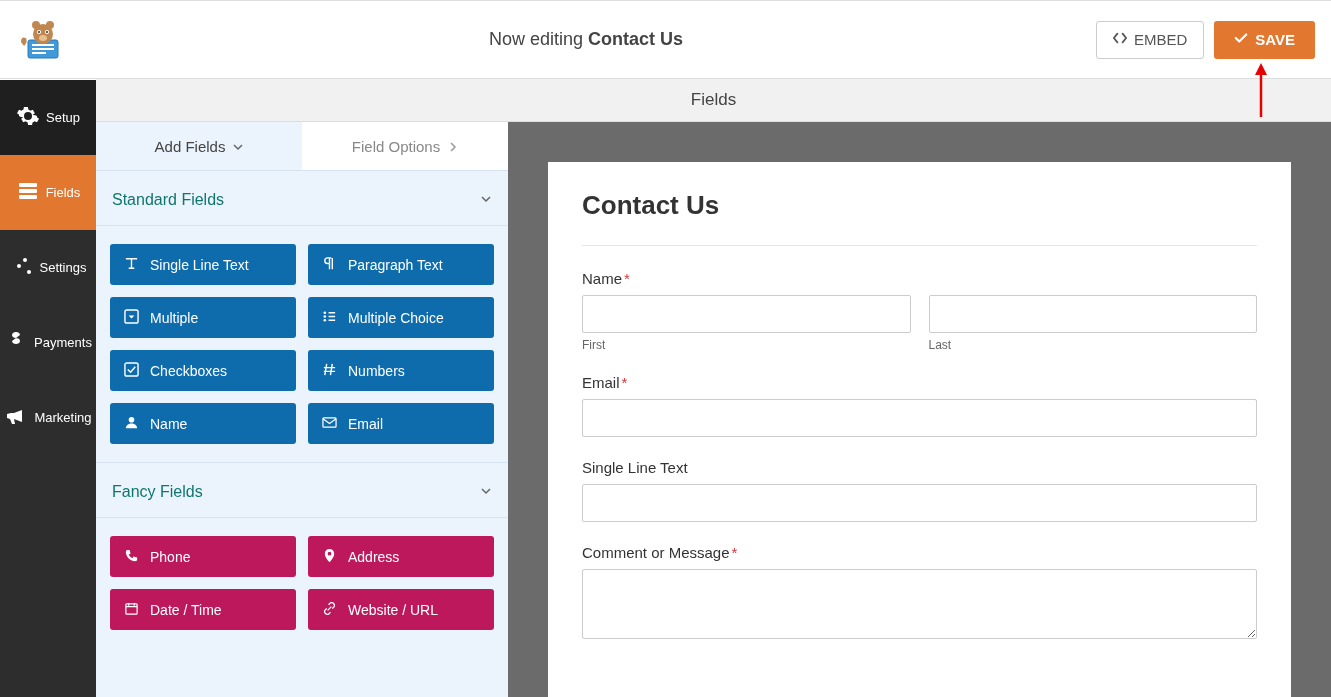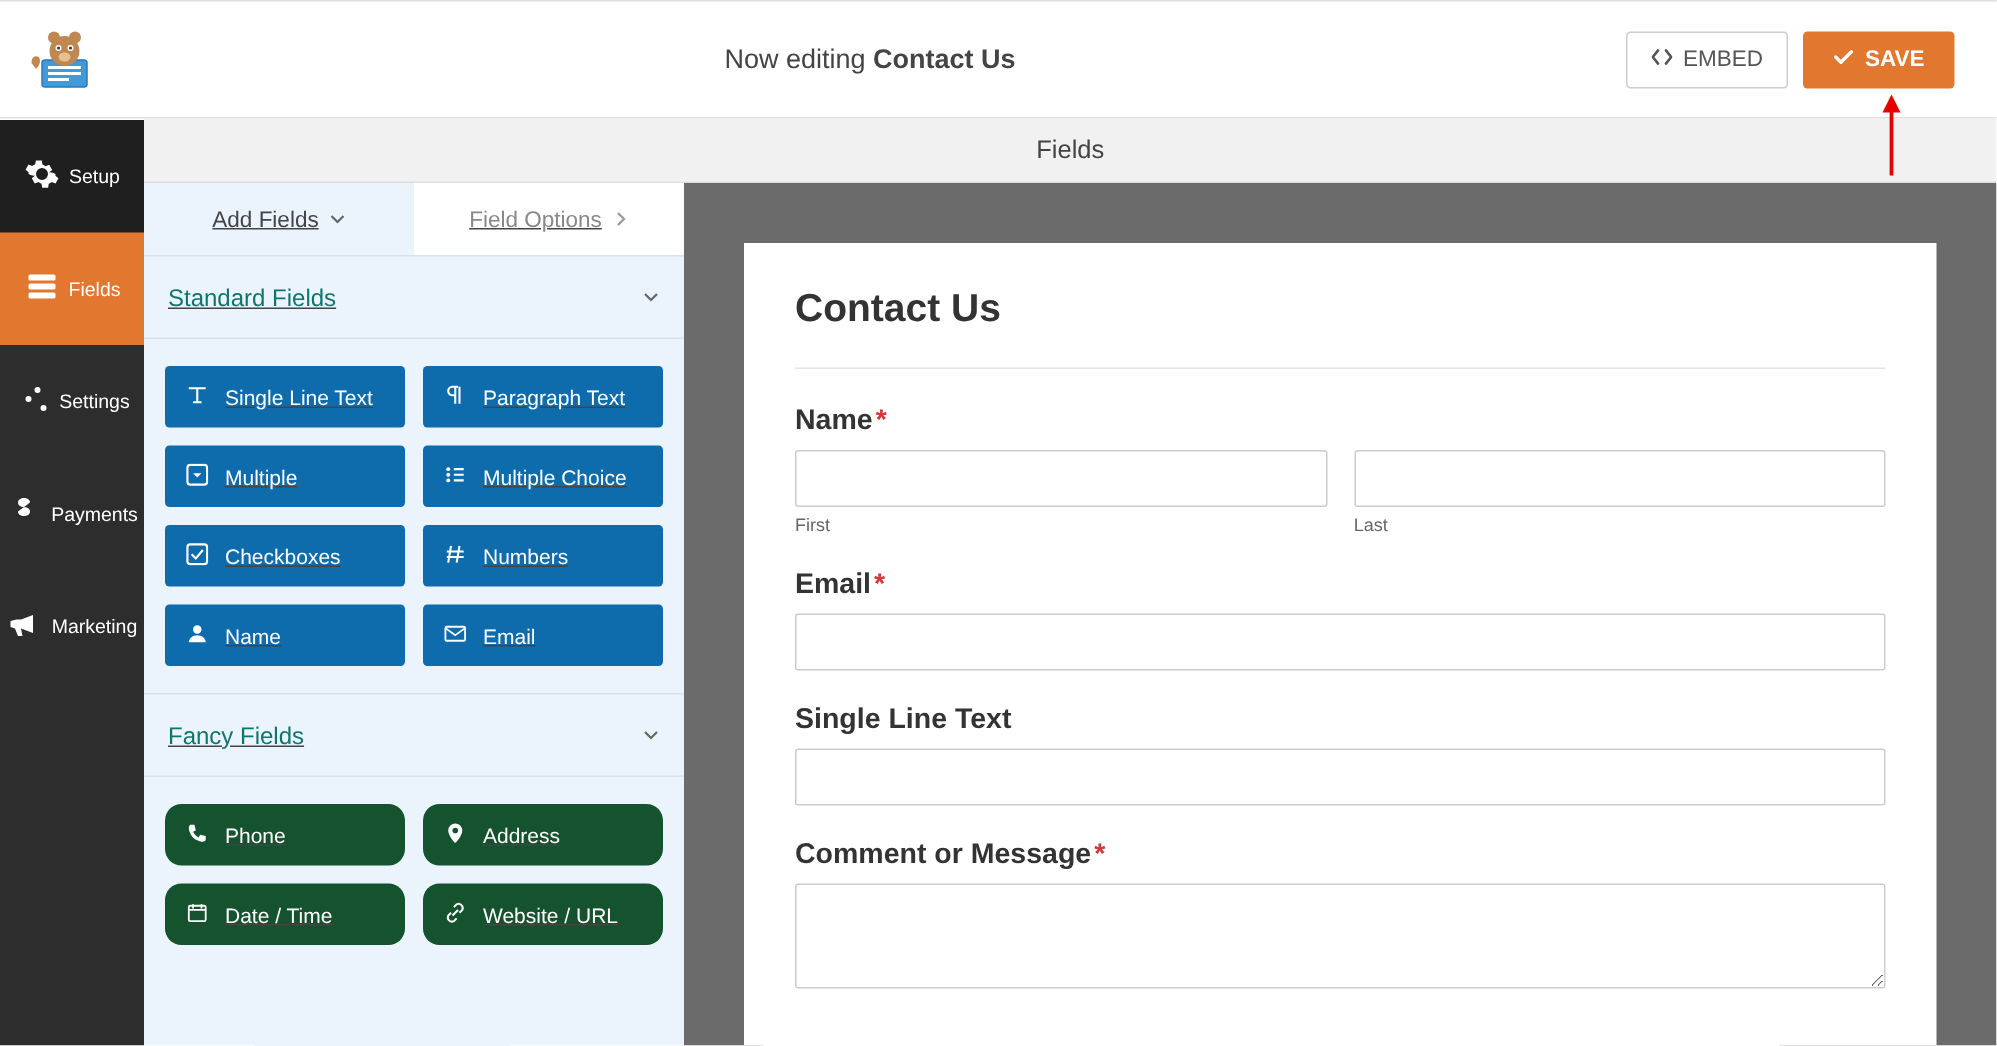--- a/index.html
+++ b/index.html
@@ -1,19 +1,19 @@
 <!DOCTYPE html>
 <html><head>
 <meta charset="utf-8">
 <style>
   * { box-sizing: border-box; margin: 0; padding: 0; }
   body { font-family: -apple-system, "Segoe UI", Helvetica, Arial, sans-serif; font-size: 14px; color: #444; background: #fff; width: 1331px; height: 697px; overflow: hidden; position: relative; border-top: 1px solid #ddd; }
   
   
-  .top-header { height: 78px; display: flex; align-items: center; padding: 0 28px 0 18px; border-bottom: 1px solid #ddd; }
+  .top-header { height: 78px; display: flex; align-items: center; padding: 0 16px 0 18px; border-bottom: 1px solid #ddd; }
   .logo { width: 48px; height: 40px; display: flex; align-items: center; justify-content: center; margin-right: 10px; }
   .logo svg { width: 48px; height: 40px; }
   .title-wrap { flex: 1; text-align: center; font-size: 18px; color: #444; }
   .title-wrap .bold { font-weight: 700; }
   .header-actions { display: flex; gap: 10px; }
   .btn-embed { border: 1px solid #ccc; background: #fff; color: #555; height: 38px; padding: 0 16px; font-size: 15px; font-weight: 400; display: flex; align-items: center; gap: 7px; cursor: pointer; border-radius: 3px; }
   .btn-save { border: none; background: #e27730; color: #fff; height: 38px; padding: 0 20px; font-size: 15px; font-weight: 600; display: flex; align-items: center; gap: 7px; cursor: pointer; border-radius: 3px; }
   
   
   .sub-header { margin-left: 96px; height: 43px; background: #f1f1f1; border-bottom: 1px solid #ddd; display:flex; align-items:center; justify-content:center; font-size:17px; color:#444; }
@@ -22,46 +22,46 @@
   .nav { width: 96px; background: #2d2d2d; display: flex; flex-direction: column; position: absolute; top: 79px; left: 0; bottom: 0; }
   .nav-item { height: 75px; display: flex; flex-direction: row; align-items: center; justify-content: center; gap: 6px; color: #fff; font-size: 13px; cursor: pointer; background: #2d2d2d; }
   .nav-item.dark { background: #1f1f1f; }
   .nav-item.active { background: #e27730; }
   .nav-item svg { width: 24px; height: 24px; fill: #fff; }
   
   
   .content { margin-left: 96px; flex: 1; display: flex; height: 575px; }
   
   
-  .fields-panel { width: 360px; background: #ebf3fc; display: flex; flex-direction: column; position: relative; text-decoration: underline; }
+  .fields-panel { width: 412px; background: #ebf3fc; display: flex; flex-direction: column; position: relative; }
   .fields-panel-scroll { overflow-y: auto; height: 100%; }
   .panel-tabs { display: flex; height: 49px; background: #ebf3fc; border-bottom: 1px solid #d6e2ed; }
   .panel-tab { flex: 1; display: flex; align-items: center; justify-content: center; gap: 8px; font-size: 15px; color: #444; cursor: pointer; }
   .panel-tab.inactive { background: #fff; color: #888; }
   .panel-tab svg { width: 10px; height: 10px; }
   
   .section-head { display: flex; align-items: center; justify-content: space-between; padding: 16px 16px; font-size: 16px; color: #0f766e; border-bottom: 1px solid #d6e2ed; cursor: pointer; margin-top: 4px; }
   .section-head svg { width: 12px; height: 12px; }
   
   .field-grid { display: grid; grid-template-columns: 1fr 1fr; gap: 12px; padding: 18px 14px 18px 14px; border-bottom: 1px solid #d6e2ed; }
   .field-btn { background: #0e6cad; color: #fff; height: 41px; display: flex; align-items: center; gap: 11px; padding: 0 14px; font-size: 14px; border-radius: 3px; cursor: pointer; border: none; }
-  .field-btn.fancy { background: #14532d; border-radius: 11px; }
+  .field-btn.fancy { background: #be185d; }
   .field-btn svg { width: 15px; height: 15px; fill: #fff; flex-shrink: 0; }
   
   
   .fields-panel-scroll::-webkit-scrollbar { width: 16px; }
   .fields-panel-scroll::-webkit-scrollbar-track { background: #ededed; }
   .fields-panel-scroll::-webkit-scrollbar-thumb { background: #c1c1c1; border-radius: 2px; }
   
   
   .preview-area { flex: 1; background: #6b6b6b; padding: 40px; overflow: hidden; }
   .form-card { background: #fff; padding: 28px 34px; height: 600px; }
   .form-title { font-size: 26px; font-weight: 700; color: #333; padding-bottom: 24px; border-bottom: 1px solid #e5e5e5; margin-bottom: 24px; }
   .form-row { margin-bottom: 22px; }
-  .form-label { font-size: 19px; font-weight: 700; color: #333; margin-bottom: 8px; display: block; }
+  .form-label { font-size: 15px; font-weight: 400; color: #333; margin-bottom: 8px; display: block; }
   .req { color: #d63638; margin-left: 2px; }
   .form-input { width: 100%; height: 38px; border: 1px solid #ccc; border-radius: 2px; padding: 0 10px; font-size: 14px; }
   .name-row { display: flex; gap: 18px; }
   .name-col { flex: 1; }
   .sublabel { font-size: 12px; color: #666; margin-top: 5px; display: block; }
   .form-textarea { width: 100%; height: 70px; border: 1px solid #ccc; border-radius: 2px; padding: 8px 10px; font-size: 14px; resize: vertical; }
   
   
   .arrow-anno { position: absolute; top: 62px; left: 1251px; z-index: 100; }
   .arrow-anno svg { width: 20px; height: 56px; }

